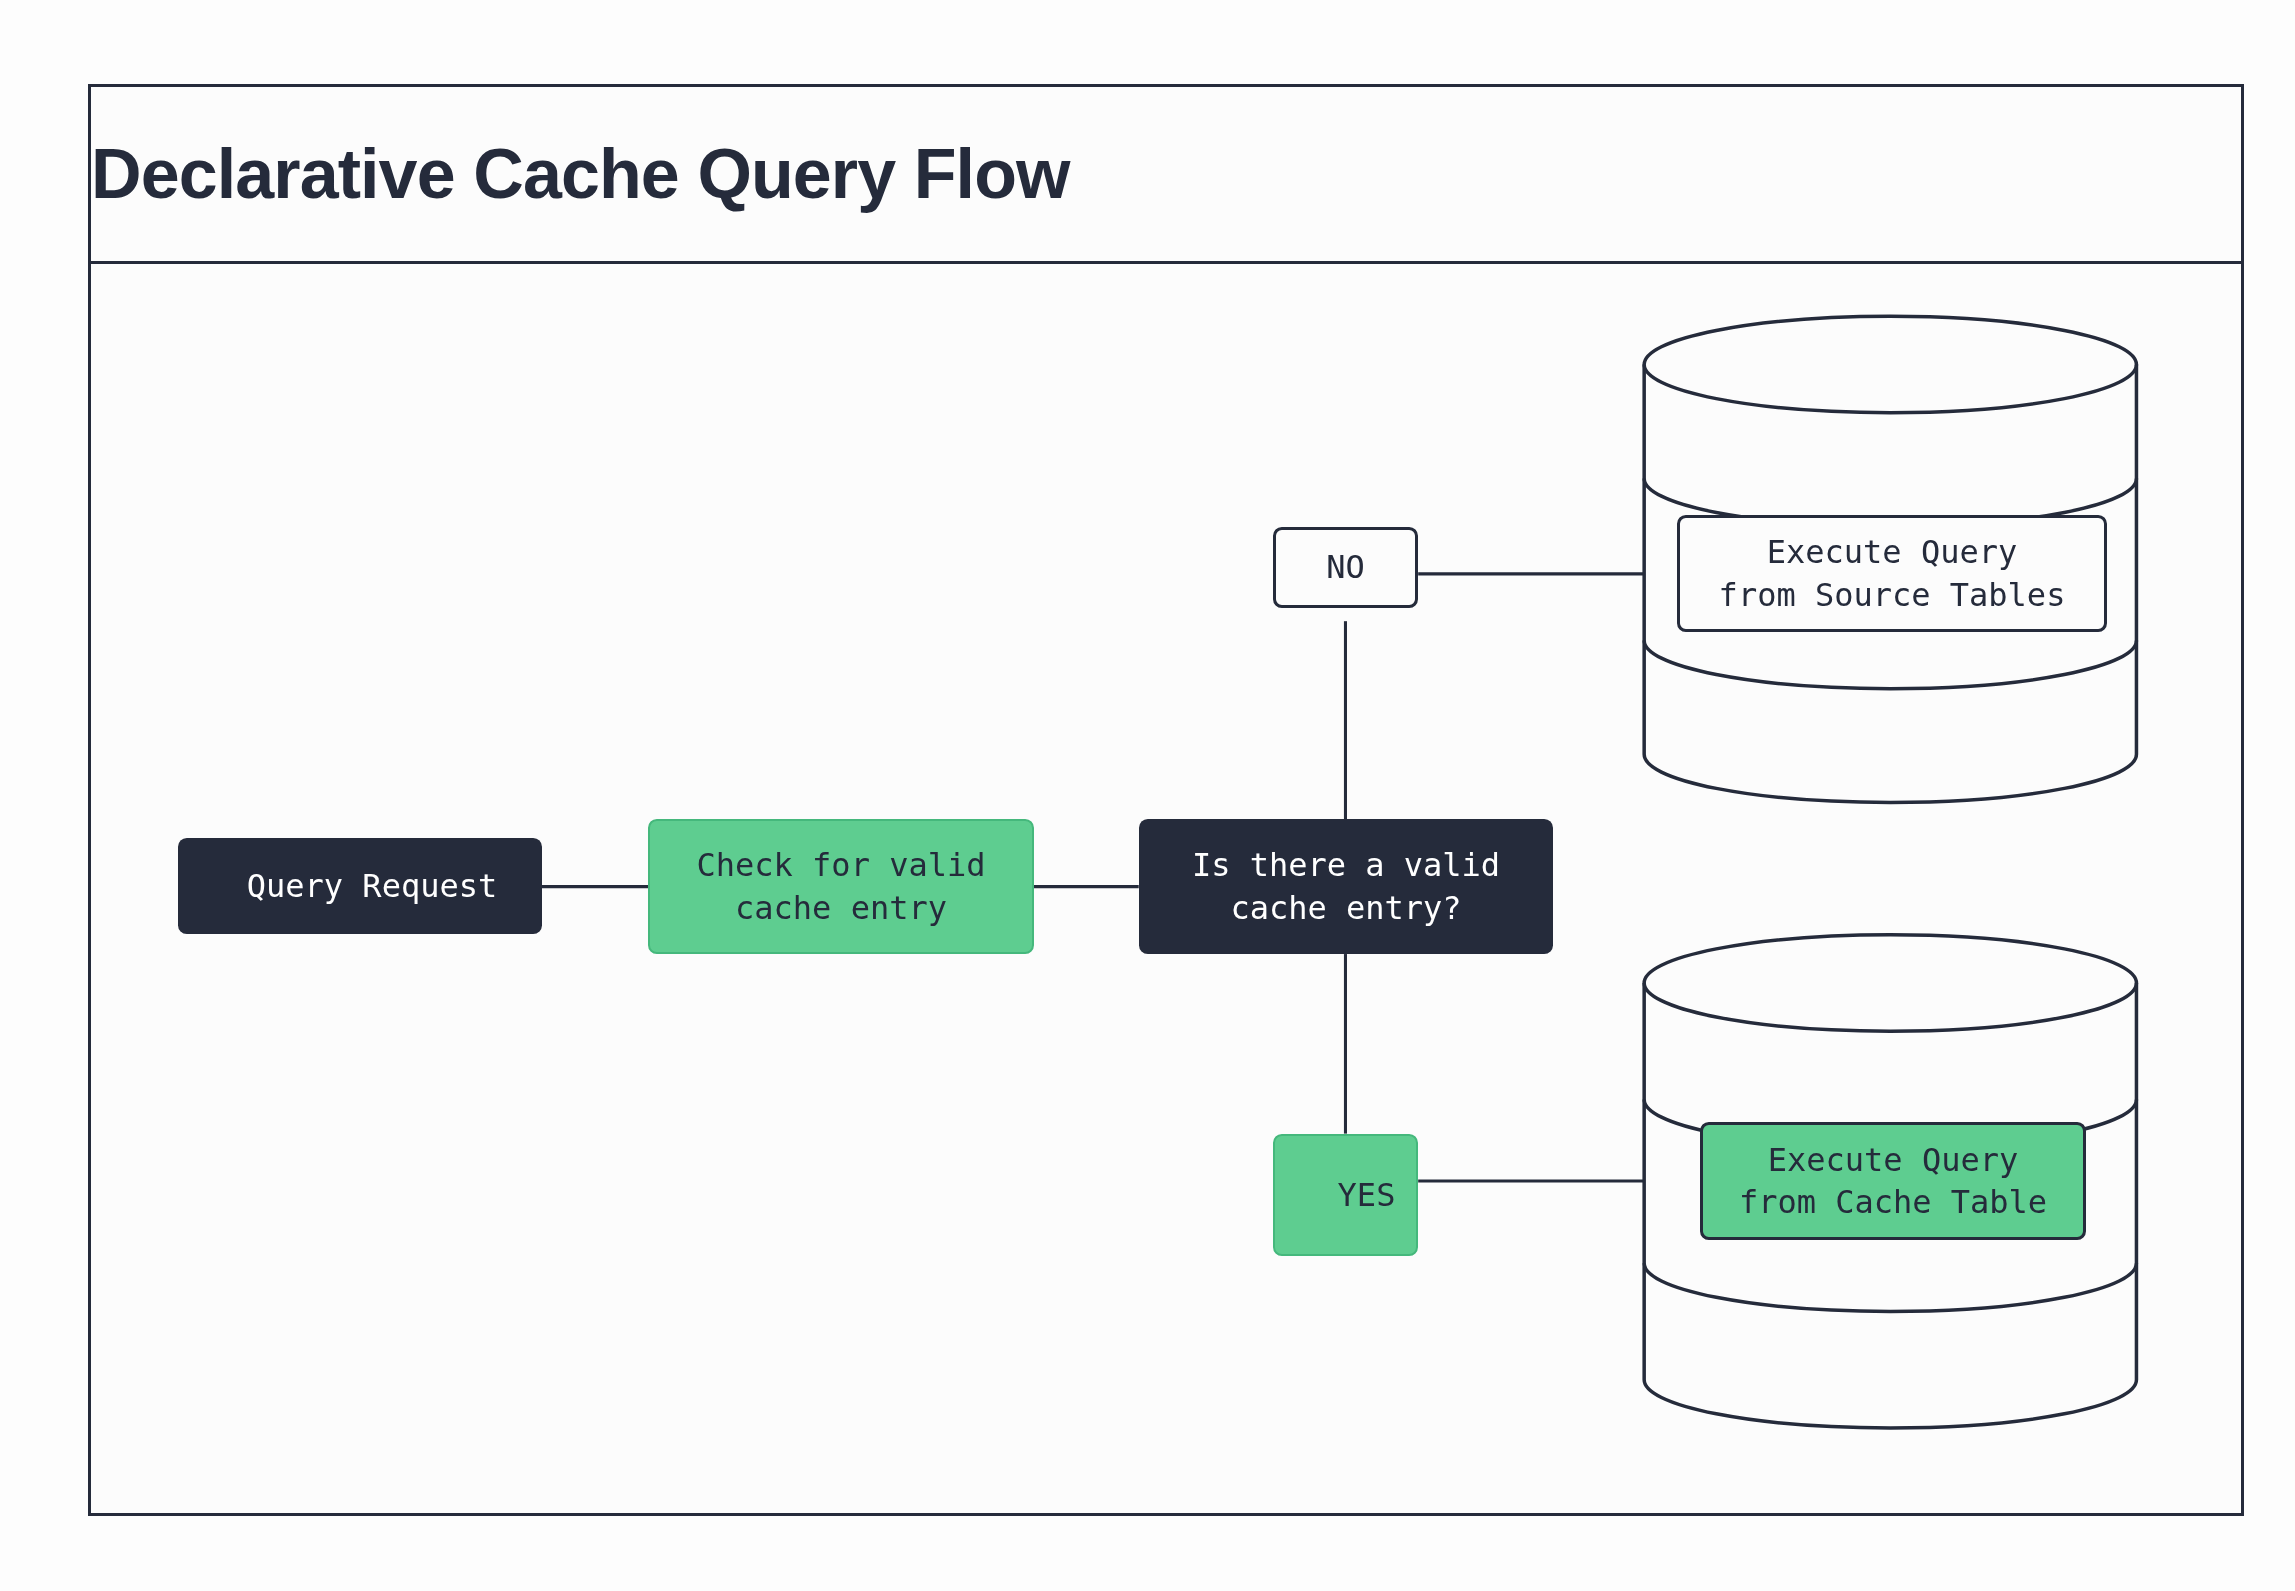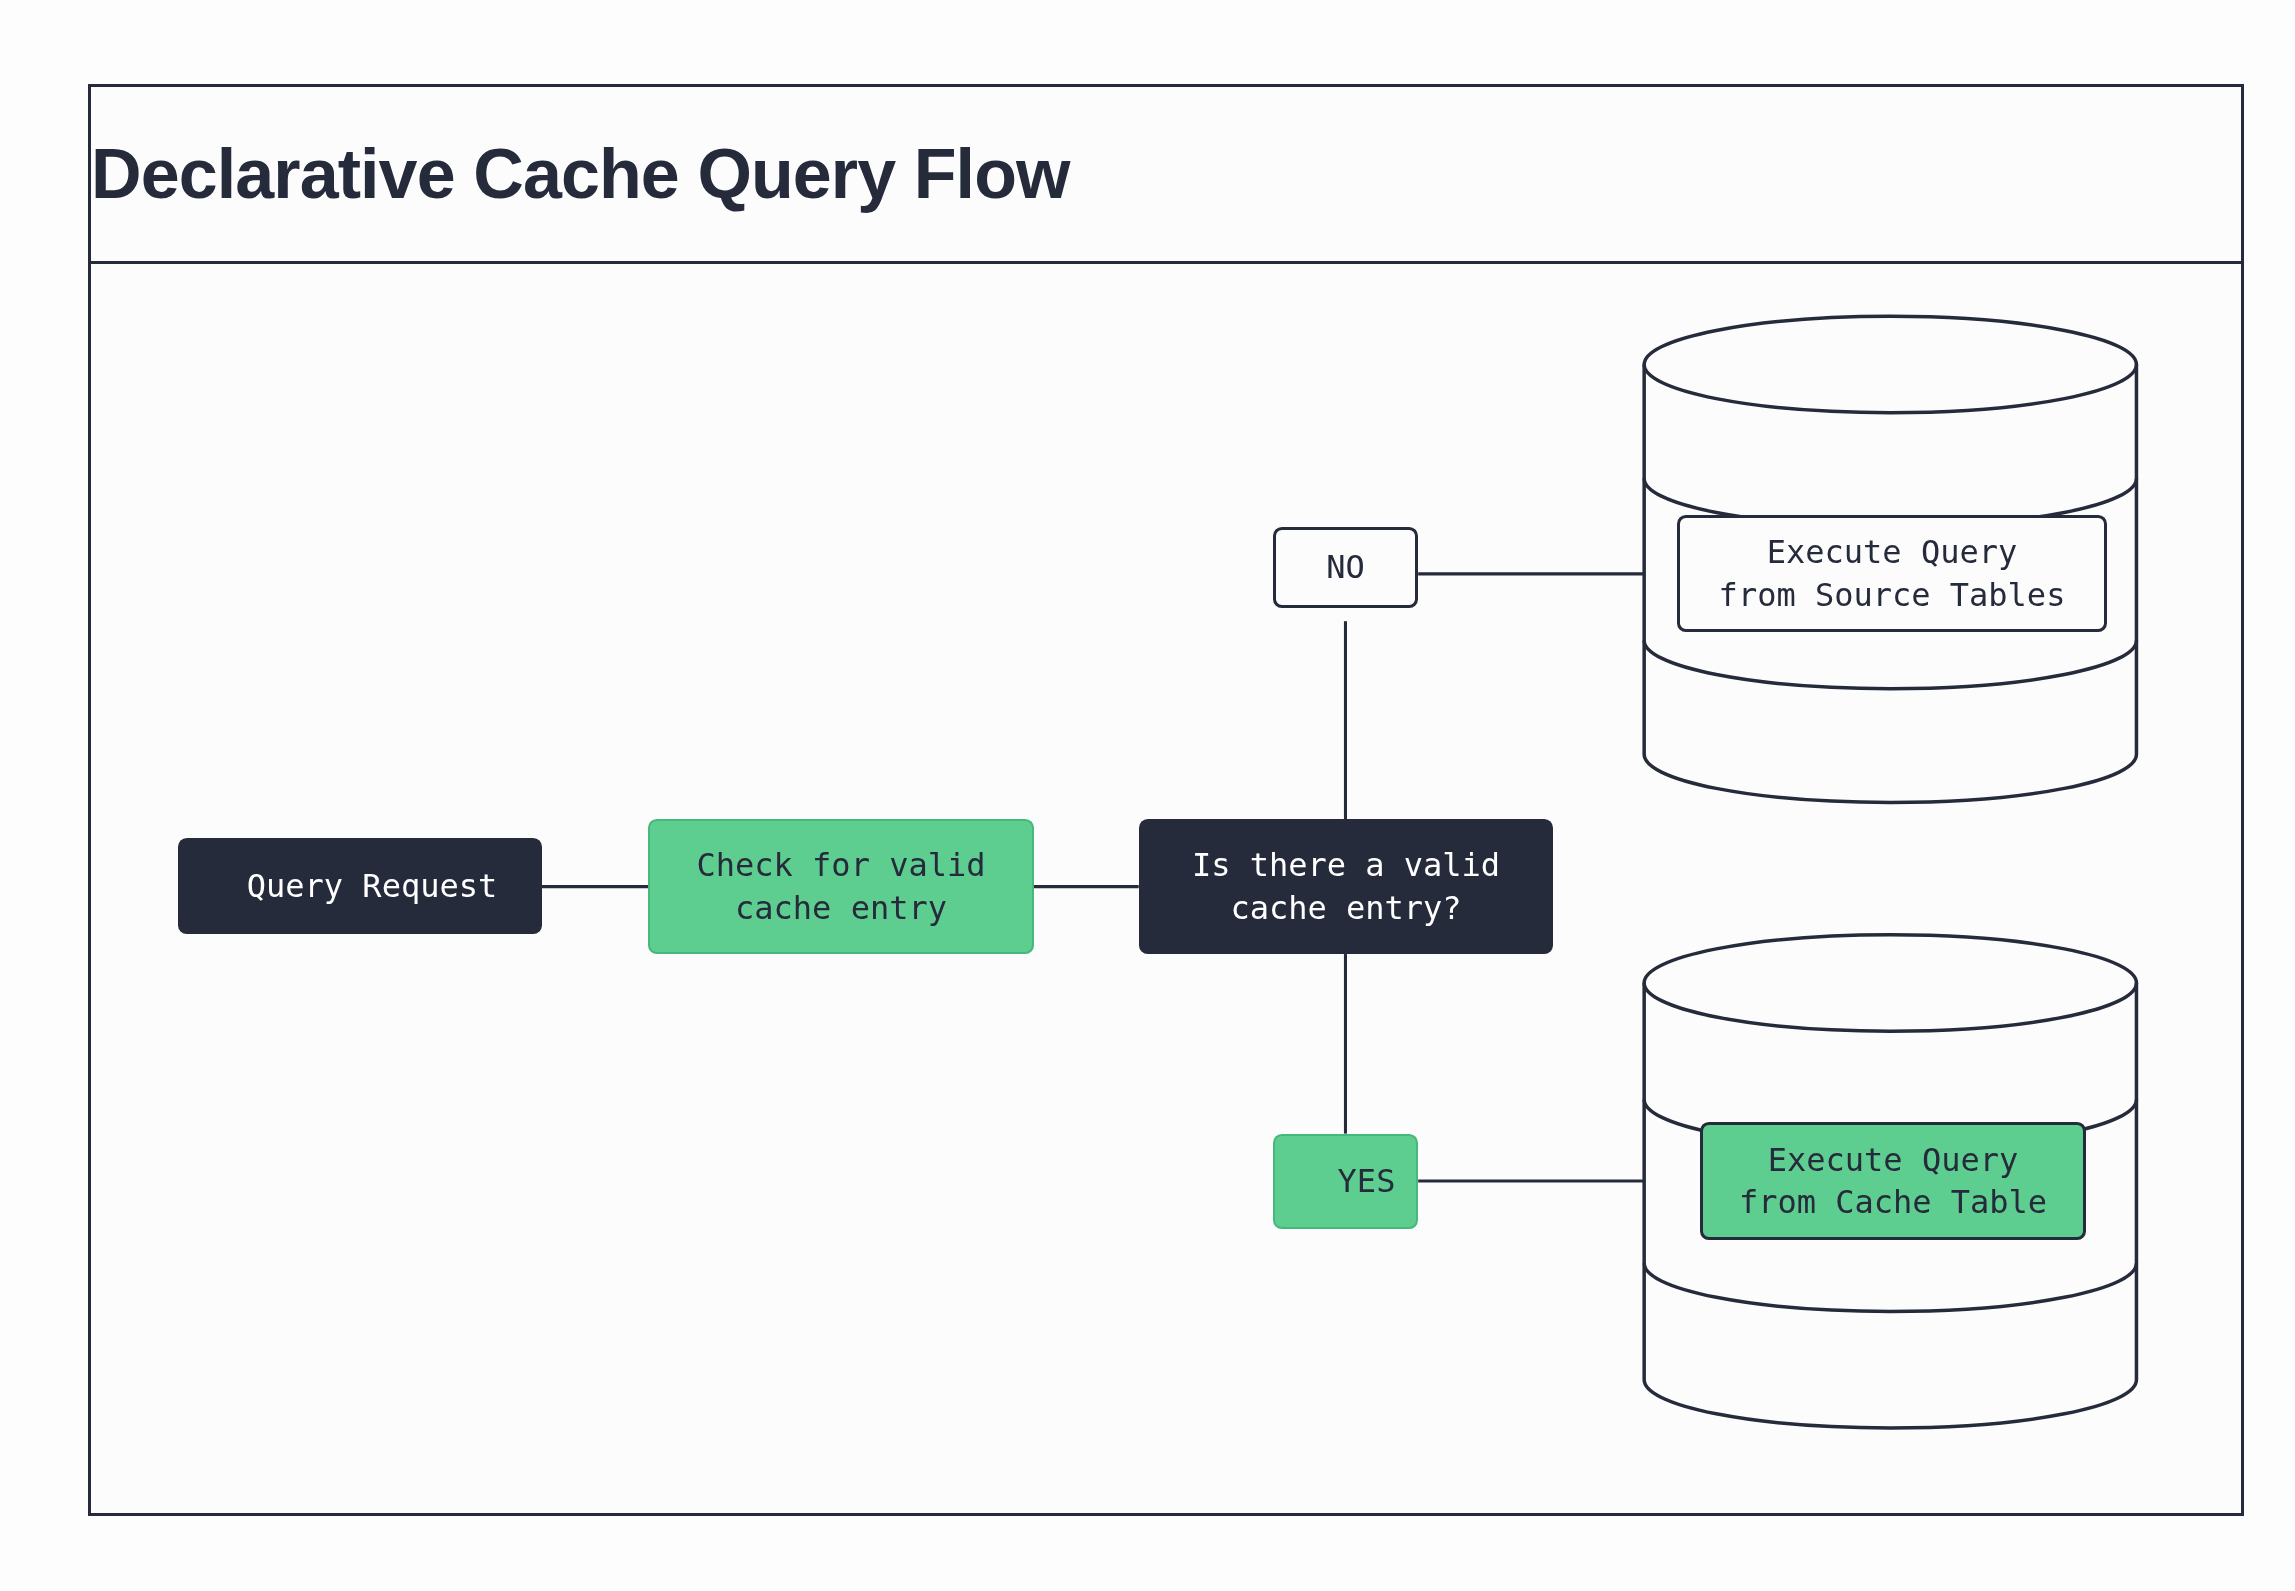--- a/index.html
+++ b/index.html
@@ -134,21 +134,21 @@
   <div class="node node-dark" style="left:178px;  top:838px;  width:364px; height:96px;padding-left:24px;">Query Request</div>
 
   <div class="node node-green" style="left:648px;  top:819px;  width:386px; height:135px;">Check for valid
 cache entry</div>
 
   <div class="node node-dark" style="left:1139px; top:819px;  width:414px; height:135px;">Is there a valid
 cache entry?</div>
 
   <div class="node node-white" style="left:1273px; top:527px;  width:145px; height:81px;">NO</div>
 
-  <div class="node node-green" style="left:1273px; top:1134px; width:145px; height:95px;padding-left:42px;">YES</div>
+  <div class="node node-green" style="left:1273px; top:1134px; width:145px; height:122px;padding-left:42px;">YES</div>
 
   <div class="node node-white" style="left:1677px; top:515px;  width:430px; height:117px;">Execute Query
 from Source Tables</div>
 
   <div class="node node-green-outline" style="left:1700px; top:1122px; width:386px; height:118px;">Execute Query
 from Cache Table</div>
 
 </div>
 
 

